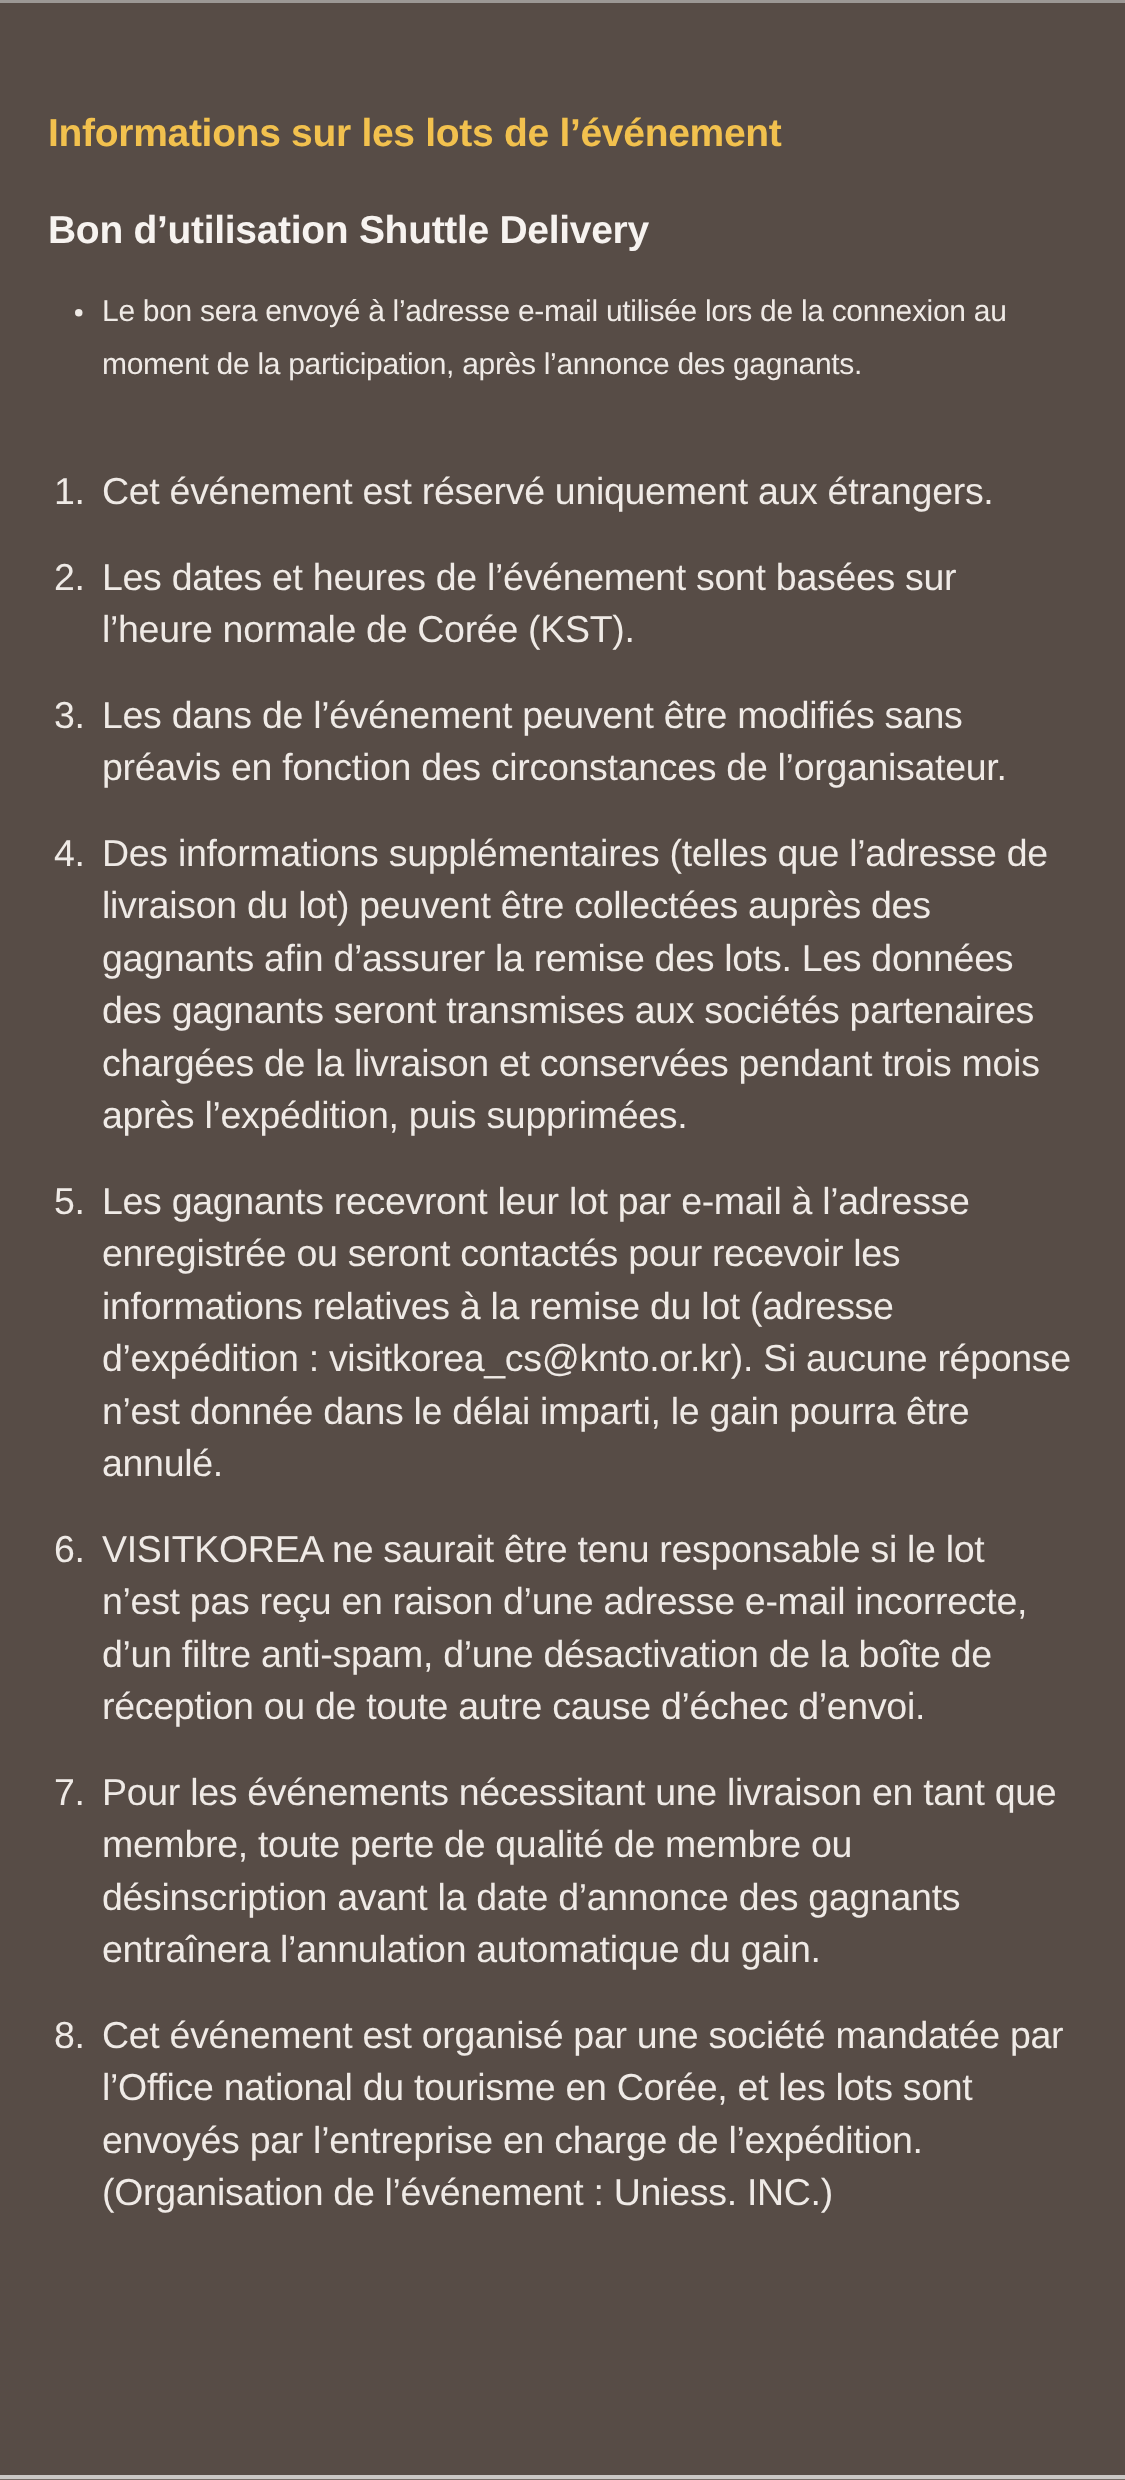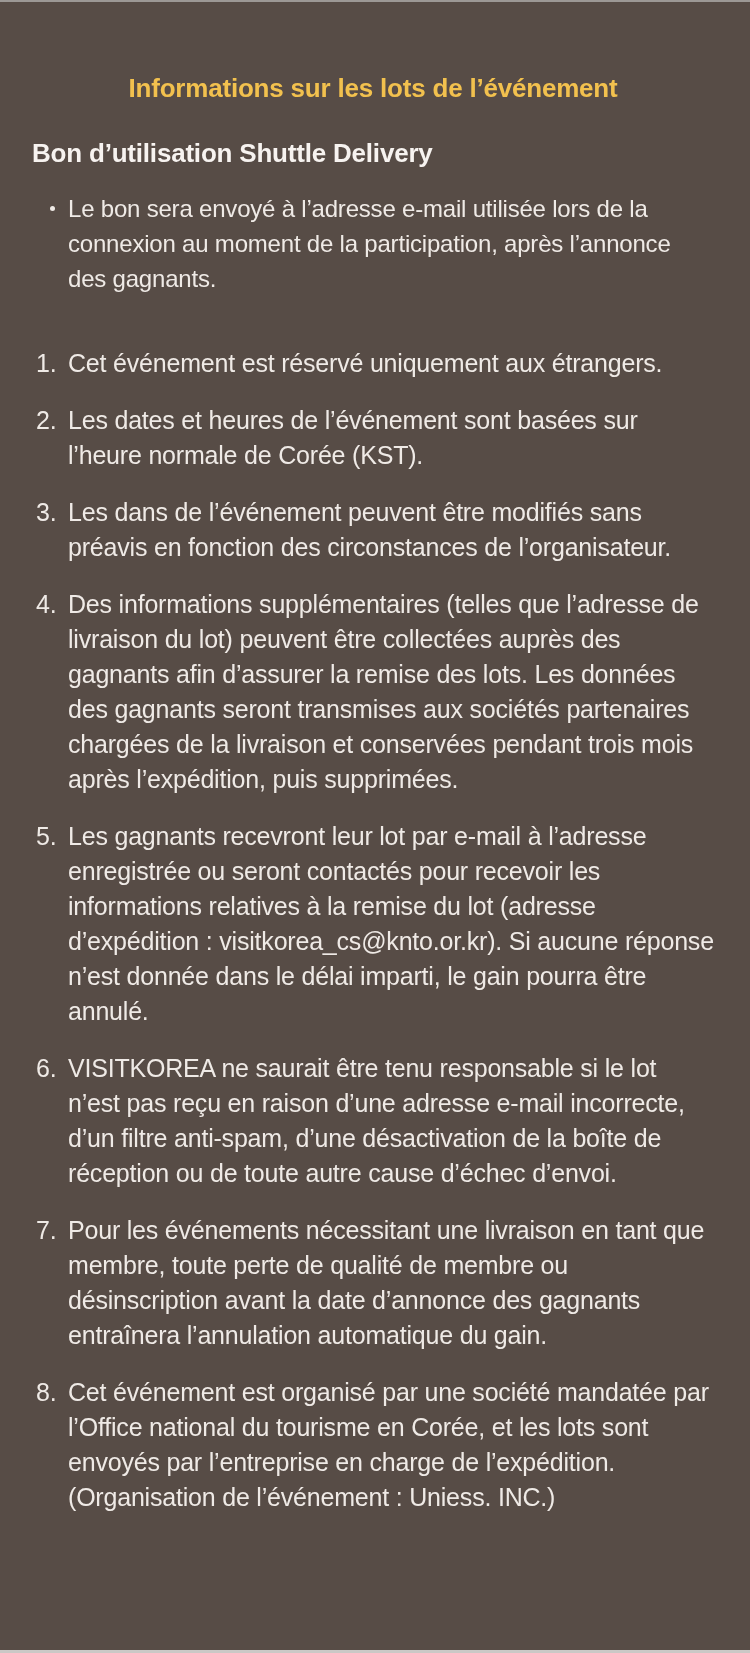--- a/index.html
+++ b/index.html
@@ -27,42 +27,41 @@
     padding: 71px 36px 0 32px;
   }
 
   .section-heading {
     margin: 0 0 30px 0;
     color: var(--accent, #F2C14E);
     font-size: 26px;
     font-weight: bold;
     line-height: 35px;
     letter-spacing: -0.2px;
-    text-align: center;
   }
   .subtitle {
     margin: 0 0 20px 0;
     color: var(--subtitle, #F7F3F0);
     font-size: 26px;
     font-weight: bold;
     line-height: 35px;
     letter-spacing: -0.2px;
   }
 
   ul.bullets {
     list-style: none;
     margin: 0 0 50px 0;
     padding: 0;
   }
   ul.bullets > li {
     position: relative;
     padding-left: 36px;
     max-width: 645px;
     color: var(--text, #EFEAE6);
-    font-size: 24px;
+    font-size: 20px;
     line-height: 35px;
     letter-spacing: -0.2px;
   }
   ul.bullets > li::before {
     content: "";
     position: absolute;
     left: 18px;
     top: 15px;
     width: 5px;
     height: 5px;

